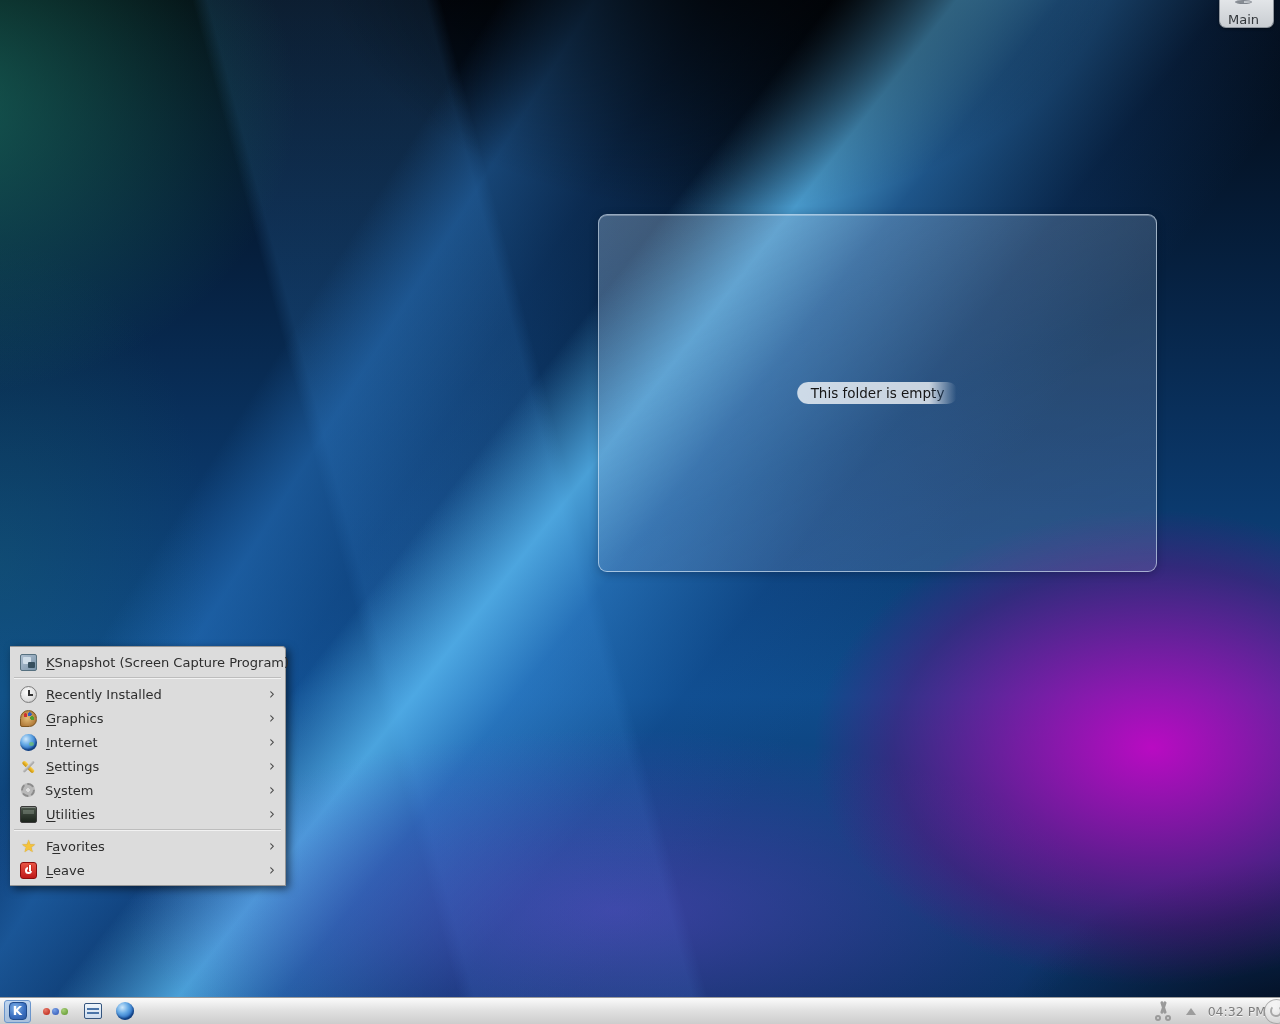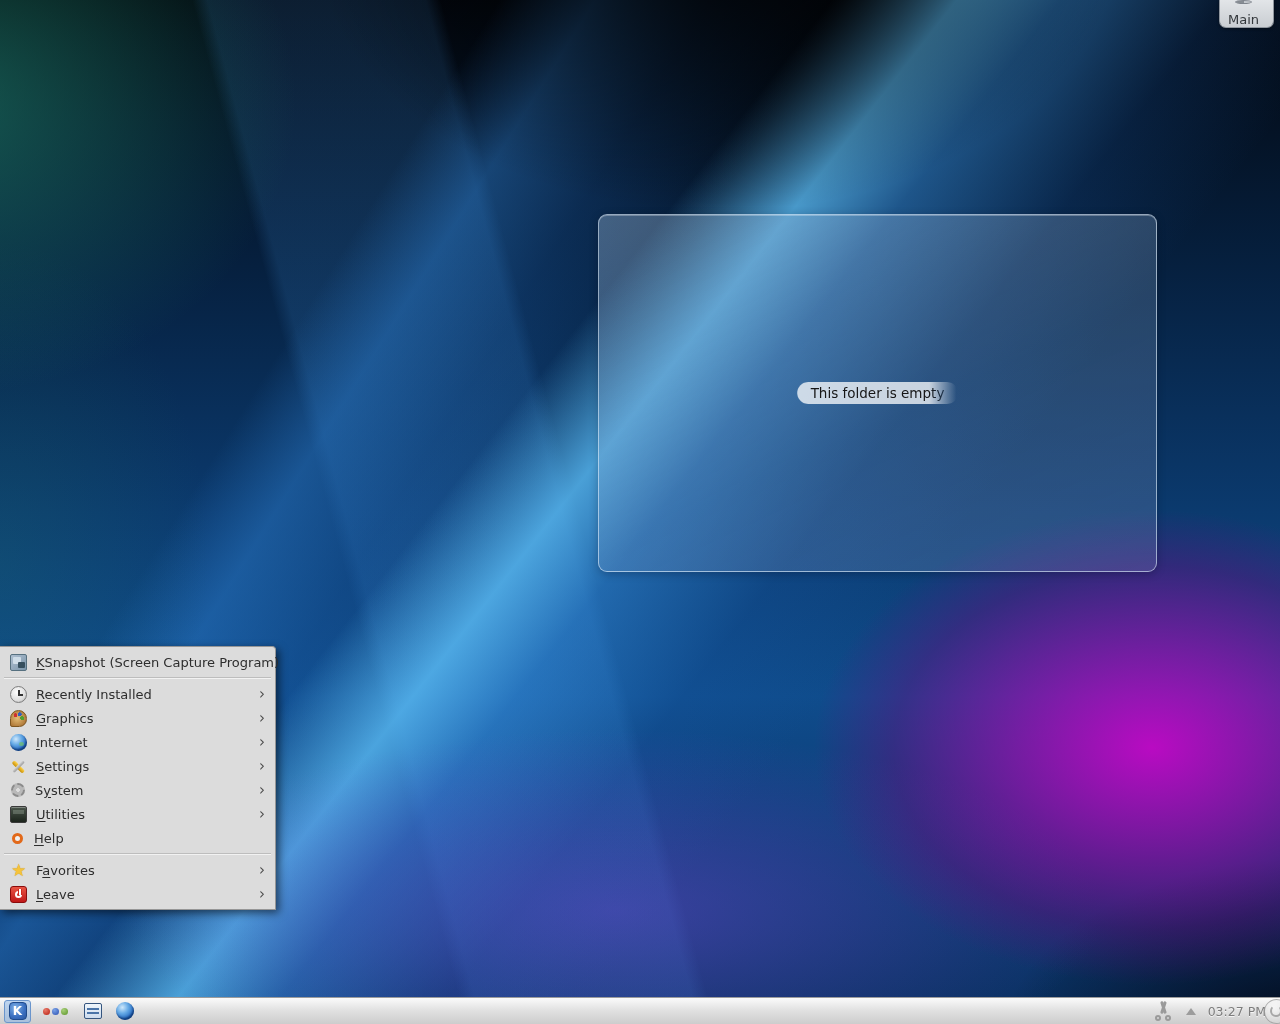--- a/index.html
+++ b/index.html
@@ -35,21 +35,21 @@
     background:linear-gradient(155deg, rgba(160,190,220,0.38), rgba(130,165,205,0.26) 55%, rgba(150,160,210,0.22));
     box-shadow:inset 0 1px 0 rgba(255,255,255,0.28), 0 2px 8px rgba(0,0,20,0.25);}
   .empty-label{position:absolute;left:50%;top:50%;transform:translate(-50%,-50%);
     font-size:13.5px;color:#161616;white-space:nowrap;
     background:rgba(255,255,255,0.75);padding:3px 14px;border-radius:11px;
     box-shadow:0 0 10px 6px rgba(255,255,255,0.75);
     -webkit-mask-image:linear-gradient(90deg,#000 82%,rgba(0,0,0,0) 99%);
     mask-image:linear-gradient(90deg,#000 82%,rgba(0,0,0,0) 99%);}
 
   
-  .app-menu{position:absolute;left:0;top:646px;width:276px;padding:3px 0;
+  .app-menu{position:absolute;left:10px;top:646px;width:276px;padding:3px 0;
     background:#dcdcdc;border:1px solid #969696;border-left:none;
     border-radius:0 4px 0 0;box-sizing:border-box;
     box-shadow:3px 3px 9px rgba(0,0,0,0.55);}
   .menu-item{display:flex;align-items:center;height:24px;padding:0 8px 0 10px;
     font-size:13px;color:#2e2e2e;cursor:default;}
   .menu-label{margin-left:9px;white-space:nowrap;}
   .menu-label u{text-decoration:underline;text-underline-offset:2px;}
   .submenu-arrow{margin-left:auto;color:#4c4c4c;font-size:15px;line-height:1;
     padding-right:2px;}
   .menu-sep{height:0;border-top:1px solid #bdbdbd;border-bottom:1px solid #f2f2f2;
@@ -223,24 +223,20 @@
       <div class="menu-item">
         <span class="mi ic-system"></span>
         <span class="menu-label">S<u>y</u>stem</span>
         <span class="submenu-arrow">›</span>
       </div>
       <div class="menu-item">
         <span class="mi ic-utilities"></span>
         <span class="menu-label"><u>U</u>tilities</span>
         <span class="submenu-arrow">›</span>
       </div>
-      <div class="menu-item">
-        <span class="mi ic-help"></span>
-        <span class="menu-label"><u>H</u>elp</span>
-      </div>
       <div class="menu-sep"></div>
       <div class="menu-item">
         <span class="mi ic-favorites">★</span>
         <span class="menu-label">F<u>a</u>vorites</span>
         <span class="submenu-arrow">›</span>
       </div>
       <div class="menu-item">
         <span class="mi ic-leave"></span>
         <span class="menu-label"><u>L</u>eave</span>
         <span class="submenu-arrow">›</span>
@@ -259,17 +255,17 @@
     <div class="cabinet-icon"></div>
     <div class="globe-icon"></div>
     <div class="panel-spacer"></div>
     <div class="scissors-icon">
       <span class="blade blade-l"></span>
       <span class="blade blade-r"></span>
       <span class="handle handle-l"></span>
       <span class="handle handle-r"></span>
     </div>
     <div class="expander-icon"></div>
-    <div class="clock">03:27 PM</div>
+    <div class="clock">04:32 PM</div>
     <div class="cashew"></div>
   </div>
 
 </div>
 
 </body></html>

